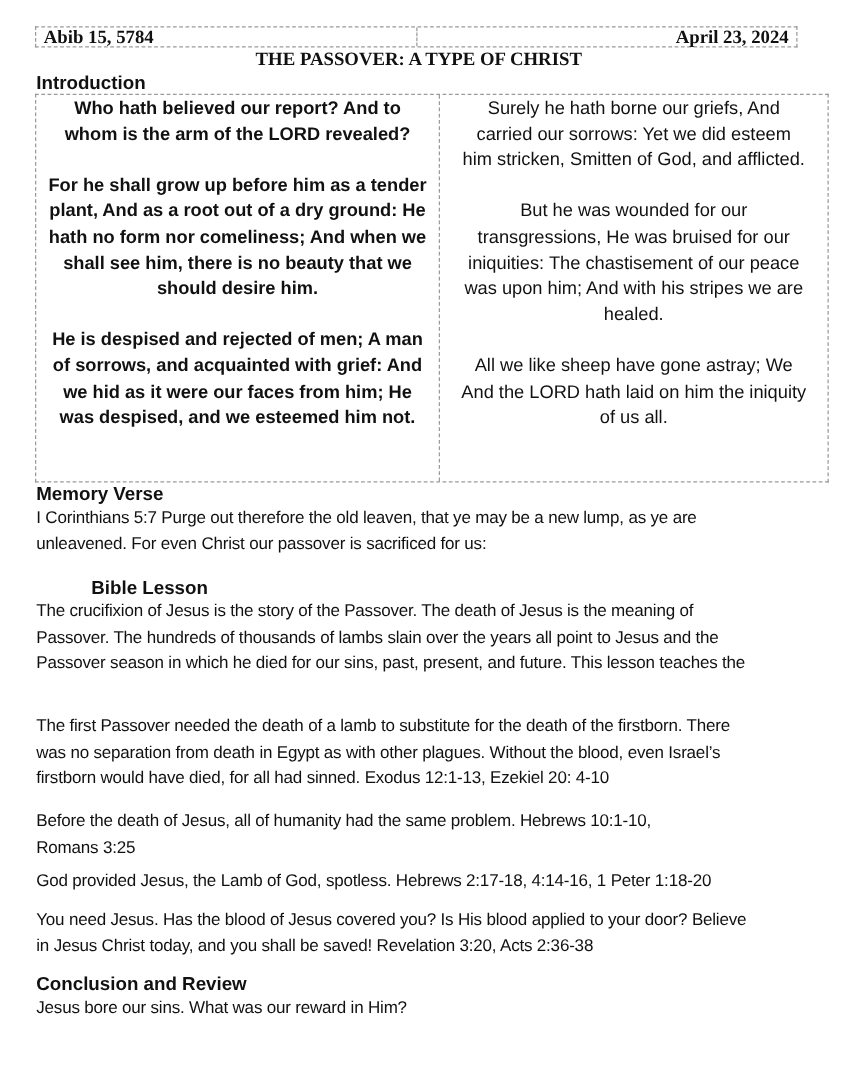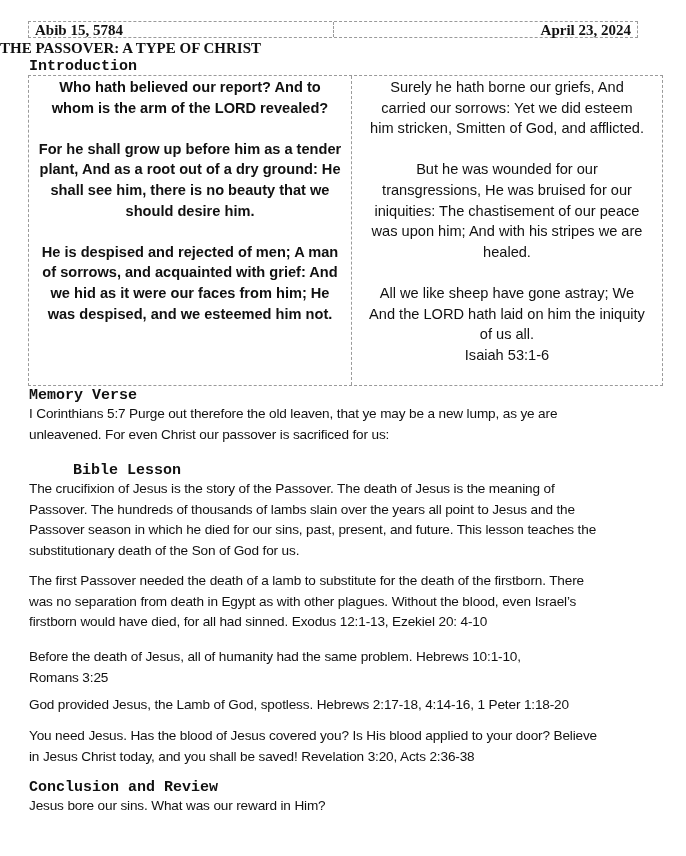--- a/index.html
+++ b/index.html
@@ -11,26 +11,26 @@
     }
     .date-cell {
       flex: 0 0 auto; height: 100%; box-sizing: border-box;
       font-family: "Liberation Serif", serif; font-weight: bold; font-size: 15px;
       line-height: 16px; padding: 0 6px;
     }
     .date-cell.left { width: 305px; border-right: 1px dashed #9a9a9a; text-align: left; }
     .date-cell.right { flex: 1 1 auto; text-align: right; }
 
     .page-title {
-      position: absolute; left: 0; top: 40px; width: 670px; text-align: left;
+      position: absolute; left: 0; top: 40px; width: 670px; text-align: center;
       font-family: "Liberation Serif", serif; font-weight: bold; font-size: 15px; line-height: 17px;
     }
     .section-heading {
       position: absolute; left: 29px;
-      font-family: Liberation Mono, monospace; font-weight: bold; font-size: 15px; line-height: 17px;
+      font-family: Liberation Sans, sans-serif; font-weight: bold; font-size: 15px; line-height: 17px;
     }
 
     .intro-table {
       position: absolute; left: 28px; top: 75px; width: 635px; height: 311px;
       border: 1px dashed #9a9a9a; box-sizing: border-box; display: flex;
     }
     .intro-col {
       height: 100%; box-sizing: border-box; text-align: center;
       font-family: "Liberation Sans", sans-serif; font-size: 14.6px; line-height: 20.6px;
       padding-top: 1px;
@@ -58,20 +58,21 @@
 
 <div class="section-heading" style="top:58px;">Introduction</div>
 
 <div class="intro-table">
   <div class="intro-col left">
     <span class="intro-line">Who hath believed our report? And to</span>
     <span class="intro-line">whom is the arm of the LORD revealed?</span>
     <span class="intro-line"></span>
     <span class="intro-line">For he shall grow up before him as a tender</span>
     <span class="intro-line">plant, And as a root out of a dry ground: He</span>
+    <span class="intro-line">hath no form nor comeliness; And when we</span>
     <span class="intro-line">shall see him, there is no beauty that we</span>
     <span class="intro-line">should desire him.</span>
     <span class="intro-line"></span>
     <span class="intro-line">He is despised and rejected of men; A man</span>
     <span class="intro-line">of sorrows, and acquainted with grief: And</span>
     <span class="intro-line">we hid as it were our faces from him; He</span>
     <span class="intro-line">was despised, and we esteemed him not.</span>
   </div>
   <div class="intro-col right">
     <span class="intro-line">Surely he hath borne our griefs, And</span>
@@ -80,36 +81,34 @@
     <span class="intro-line"></span>
     <span class="intro-line">But he was wounded for our</span>
     <span class="intro-line">transgressions, He was bruised for our</span>
     <span class="intro-line">iniquities: The chastisement of our peace</span>
     <span class="intro-line">was upon him; And with his stripes we are</span>
     <span class="intro-line">healed.</span>
     <span class="intro-line"></span>
     <span class="intro-line">All we like sheep have gone astray; We</span>
     <span class="intro-line">And the LORD hath laid on him the iniquity</span>
     <span class="intro-line">of us all.</span>
-    <span class="intro-line">Isaiah 53:1-6</span>
   </div>
 </div>
 
 <div class="section-heading" style="top:387px;">Memory Verse</div>
 <div class="para" style="top:404px;">
   <span class="line">I Corinthians 5:7  Purge out therefore the old leaven, that ye may be a new lump, as ye are</span>
   <span class="line">unleavened. For even Christ our passover is sacrificed for us:</span>
 </div>
 
 <div class="section-heading" style="top:462px;margin-left:44px;">Bible Lesson</div>
 <div class="para" style="top:479px;">
   <span class="line">The crucifixion of Jesus is the story of the Passover. The death of Jesus is the meaning of</span>
   <span class="line">Passover. The hundreds of thousands of lambs slain over the years all point to Jesus and the</span>
   <span class="line">Passover season in which he died for our sins, past, present, and future. This lesson teaches the</span>
-  <span class="line">substitutionary death of the Son of God for us.</span>
 </div>
 <div class="para" style="top:571px;">
   <span class="line">The first Passover needed the death of a lamb to substitute for the death of the firstborn. There</span>
   <span class="line">was no separation from death in Egypt as with other plagues. Without the blood, even Israel’s</span>
   <span class="line">firstborn would have died, for all had sinned.  Exodus 12:1-13, Ezekiel 20: 4-10</span>
 </div>
 <div class="para" style="top:647px;">
   <span class="line">Before the death of Jesus, all of humanity had the same problem. Hebrews 10:1-10,</span>
   <span class="line">Romans 3:25</span>
 </div>

